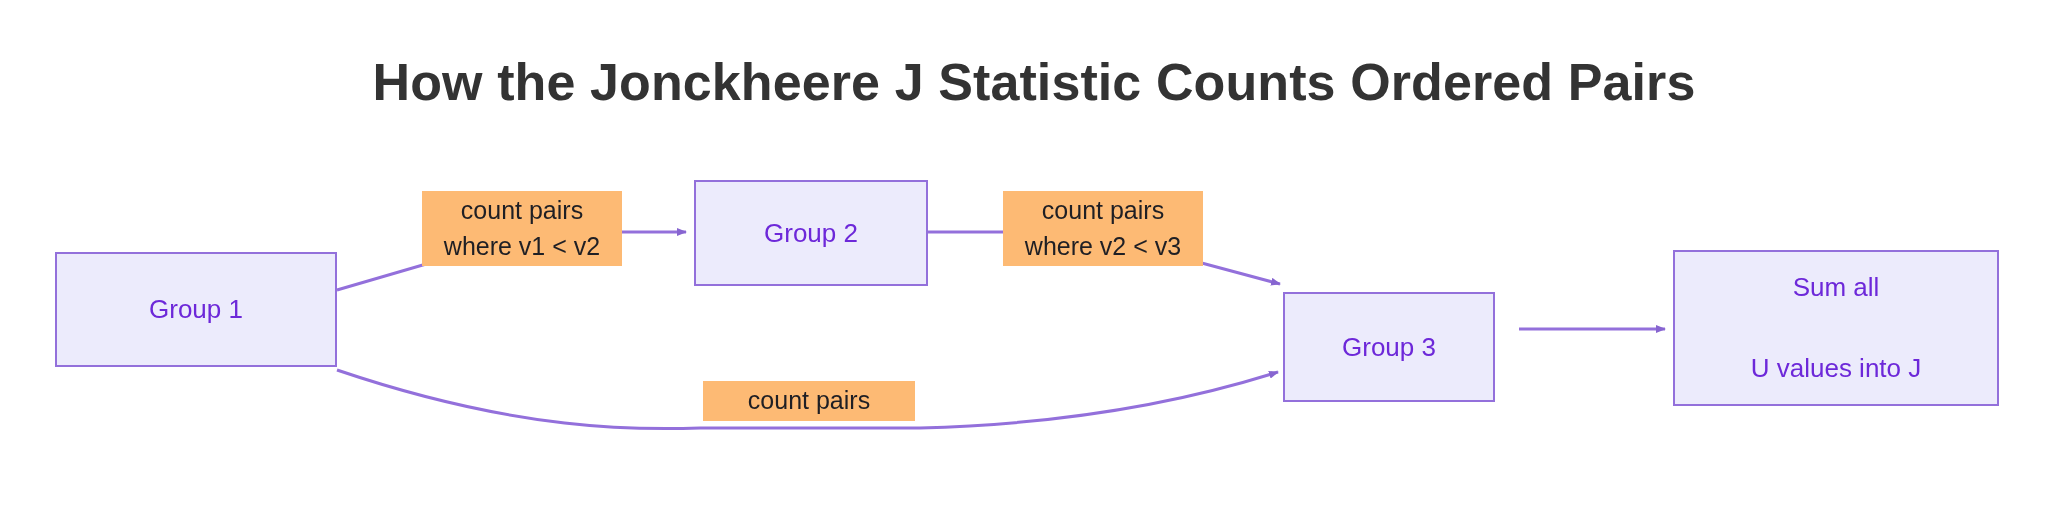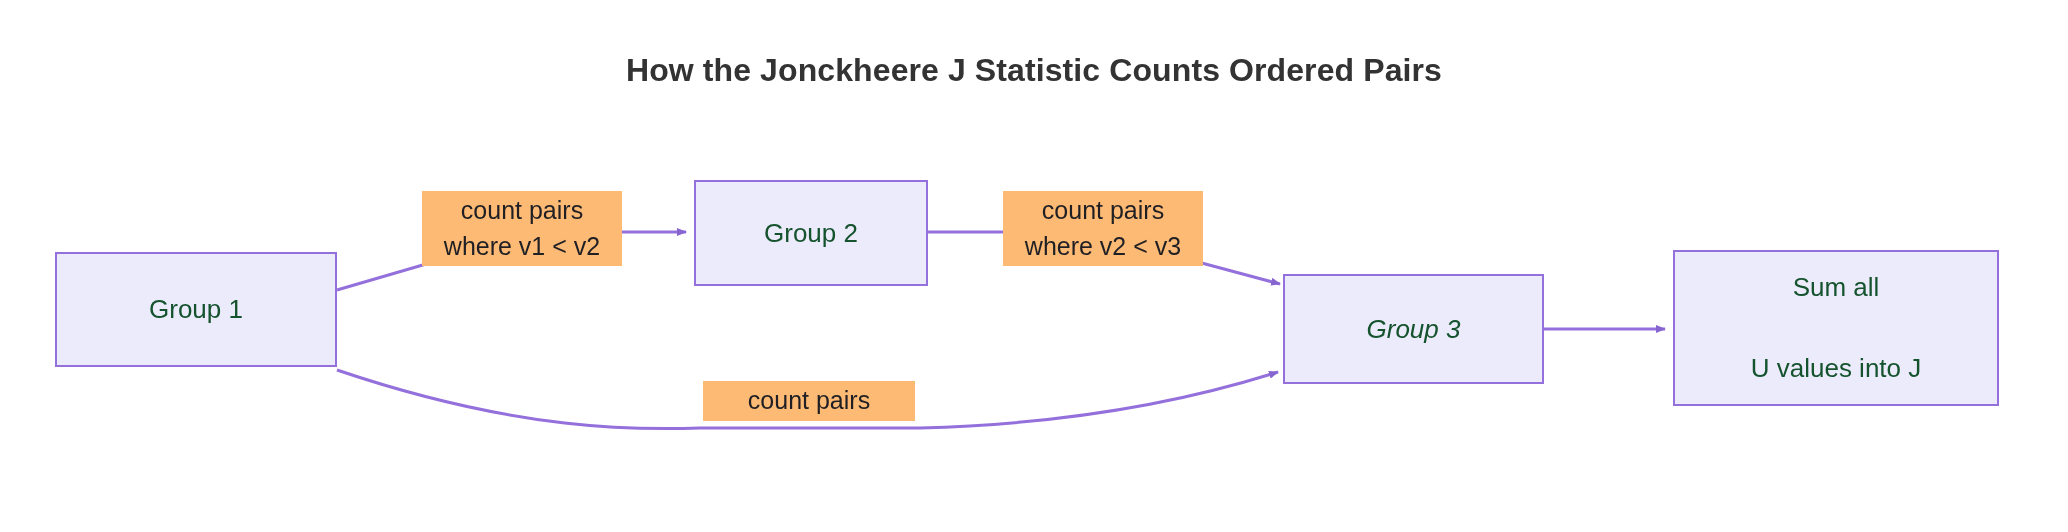--- a/index.html
+++ b/index.html
@@ -17,21 +17,21 @@
     height: 532px;
     background: #ffffff;
     overflow: hidden;
   }
   #diagram-title {
     position: absolute;
     left: 0;
     top: 52px;
     width: 2068px;
     text-align: center;
-    font-size: 32px;
+    font-size: 52px;
     font-weight: 700;
     color: #333333;
     letter-spacing: 0.1px;
     white-space: nowrap;
   }
   svg#edges {
     position: absolute;
     left: 0;
     top: 0;
     width: 2068px;
@@ -39,21 +39,21 @@
   }
   .node {
     position: absolute;
     box-sizing: border-box;
     background: #ECEBFC;
     border: 2px solid #9370DB;
     display: flex;
     flex-direction: column;
     align-items: center;
     justify-content: center;
-    color: #14532d;
+    color: #6d28d9;
     font-size: 26px;
     line-height: 1.42;
     text-align: right;
   }
   .node .line2 { display: block; }
   .edge-label {
     position: absolute;
     color: #1f1f24;
     font-size: 25px;
     line-height: 1.42;
@@ -61,21 +61,21 @@
     white-space: nowrap;
     background: #fdba74;
     padding: 2px 6px;
     box-sizing: border-box;
   }
   .edge-label .lbl-line { display: block; }
 
   
   #node-g1 { left: 55px;   top: 252px; width: 282px; height: 115px; }
   #node-g2 { left: 694px;  top: 180px; width: 234px; height: 106px; }
-  #node-g3 { left: 1283px; top: 274px; width: 261px; height: 110px; font-style: italic; }
+  #node-g3 { left: 1283px; top: 292px; width: 212px; height: 110px; }
   #node-sum{ left: 1673px; top: 250px; width: 326px; height: 156px; gap: 44px; }
 
   
   #lbl-e1 { left: 422px;  top: 191px;  width: 200px; }
   #lbl-e2 { left: 1003px; top: 191px;  width: 200px; }
   #lbl-e3 { left: 703px;  top: 381px;  width: 212px; }
 </style>
 </head>
 <body>
 

